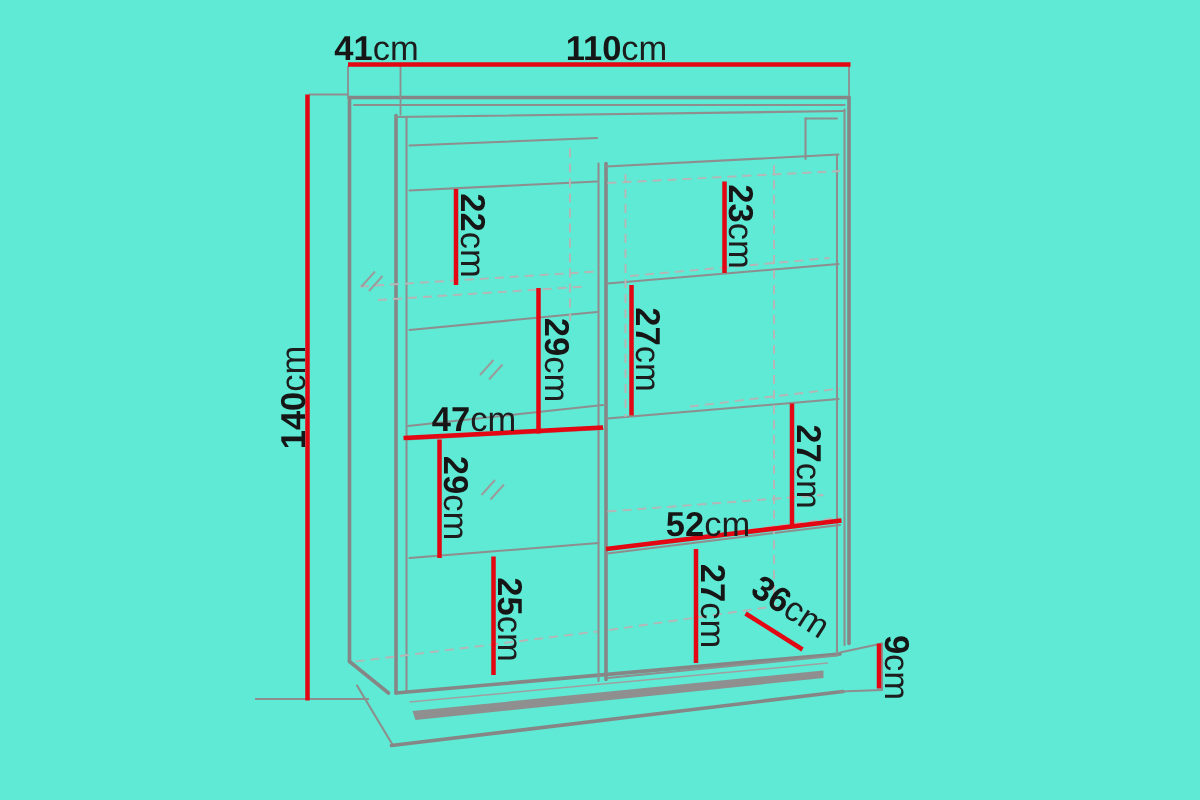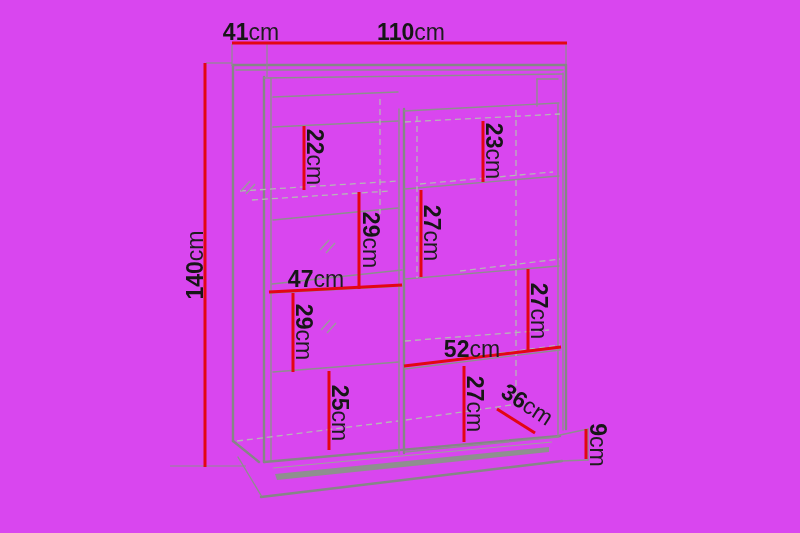--- a/index.html
+++ b/index.html
@@ -1,16 +1,16 @@
 <!DOCTYPE html>
 <html><head>
 <meta charset="utf-8">
 <style>
   html,body{margin:0;padding:0;background:#ffffff;}
-  .stage{position:relative;width:800px;height:533px;background:#d946ef;overflow:hidden;}
+  .stage{position:relative;width:800px;height:533px;background:#5eead4;overflow:hidden;}
   svg{display:block;}
   text{font-family:"Liberation Sans", sans-serif;fill:#161616;}
   .dim{font-size:23px;}
   .dim .num{font-weight:700;}
   .dim .unit{font-weight:400;fill:#1d1d1d;}
   .red{stroke:#e30613;stroke-width:3;fill:none;stroke-linecap:butt;}
   .edge{stroke:#868686;stroke-width:2.4;fill:none;stroke-linecap:round;}
   .line{stroke:#8e8e8e;stroke-width:1.4;fill:none;stroke-linecap:round;}
   .thin{stroke:#a0a0a0;stroke-width:1;fill:none;}
   .tick{stroke:#8e8e8e;stroke-width:1.2;fill:none;}

